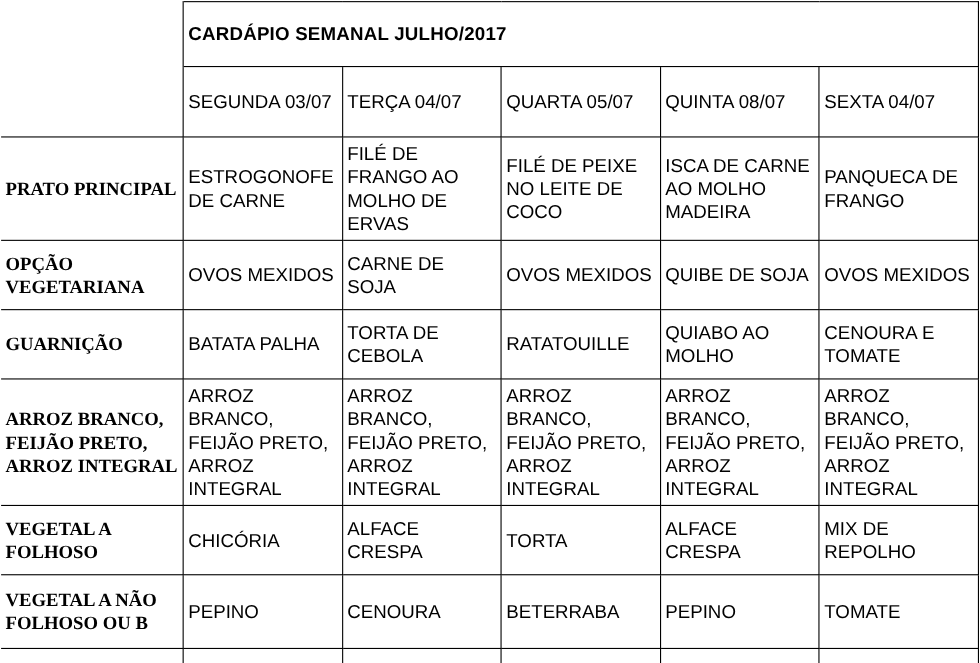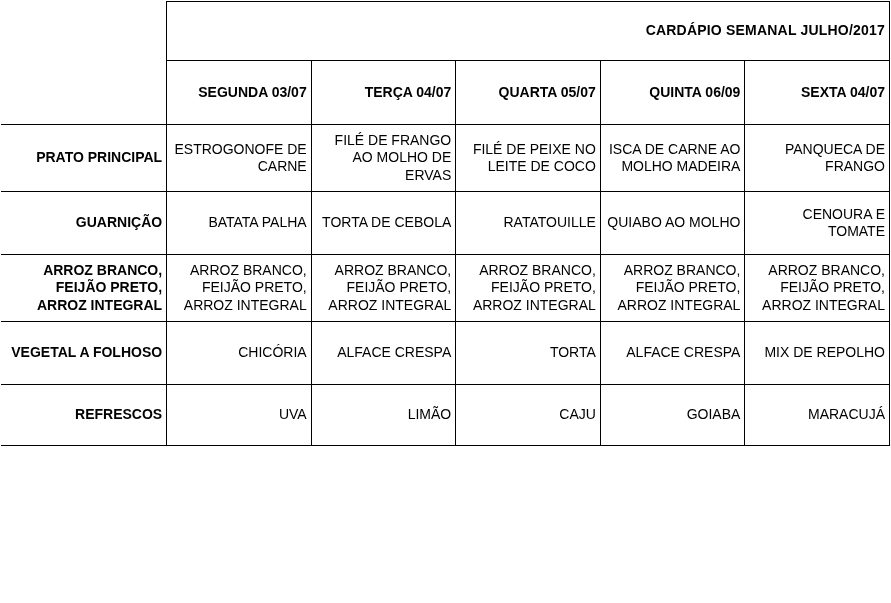--- a/index.html
+++ b/index.html
@@ -16,54 +16,55 @@
   }
   #menu-table {
     border-collapse: collapse;
     table-layout: fixed;
     width: 889px;
     margin-left: 1px;
     margin-top: 1px;
   }
   #menu-table td {
     border: 1px solid #000000;
-    text-align: right;
+    text-align: left;
     vertical-align: middle;
-    font-size: 14px;
+    font-size: 17px;
     line-height: 1.25;
     padding: 4px 4px;
     word-wrap: break-word;
   }
   .title-cell {
     font-weight: bold;
     font-size: 13.5px;
     height: 50px;
     letter-spacing: 0.2px;
   }
   .corner-cell {
     border-left: none !important;
     border-top: none !important;
   }
   .title-row-left {
     border-left: none !important;
     border-top: none !important;
     border-bottom: none !important;
   }
   .day-header {
-    font-weight: bold;
+    font-weight: normal;
     font-size: 13px;
     height: 55px;
   }
   .row-label {
     font-weight: bold;
     font-size: 12.5px;
     text-align: left;
     padding-left: 6px;
     padding-right: 4px;
     border-left: none !important;
+    font-family: Liberation Serif, serif;
   }
   .row-label-compact {
     line-height: 1.2;
   }
   .body-cell {
     font-size: 12.5px;
   }
   tr.r-main td { height: 58px; }
   tr.r-veg td { height: 54px; }
   tr.r-guar td { height: 54px; }
@@ -93,33 +94,41 @@
       <tr>
     <td class="title-row-left"></td>
     <td class="title-cell" colspan="5">CARDÁPIO SEMANAL JULHO/2017</td>
   </tr>
 
   <tr>
     <td class="corner-cell"></td>
     <td class="day-header">SEGUNDA  03/07</td>
     <td class="day-header">TERÇA 04/07</td>
     <td class="day-header">QUARTA 05/07</td>
-    <td class="day-header">QUINTA 06/09</td>
+    <td class="day-header">QUINTA 08/07</td>
     <td class="day-header">SEXTA 04/07</td>
   </tr>
 
   <tr class="r-main">
     <td class="row-label">PRATO PRINCIPAL</td>
     <td class="body-cell">ESTROGONOFE DE CARNE</td>
     <td class="body-cell">FILÉ DE FRANGO AO MOLHO DE ERVAS</td>
     <td class="body-cell">FILÉ DE PEIXE NO LEITE DE COCO</td>
     <td class="body-cell">ISCA DE CARNE AO MOLHO MADEIRA</td>
     <td class="body-cell">PANQUECA DE FRANGO</td>
   </tr>
 
+  <tr class="r-veg">
+    <td class="row-label">OPÇÃO VEGETARIANA</td>
+    <td class="body-cell">OVOS MEXIDOS</td>
+    <td class="body-cell">CARNE DE SOJA</td>
+    <td class="body-cell">OVOS MEXIDOS</td>
+    <td class="body-cell">QUIBE DE SOJA</td>
+    <td class="body-cell">OVOS MEXIDOS</td>
+  </tr>
 
   <tr class="r-guar">
     <td class="row-label">GUARNIÇÃO</td>
     <td class="body-cell">BATATA PALHA</td>
     <td class="body-cell">TORTA DE CEBOLA</td>
     <td class="body-cell">RATATOUILLE</td>
     <td class="body-cell">QUIABO AO MOLHO</td>
     <td class="body-cell">CENOURA E TOMATE</td>
   </tr>
 
@@ -134,20 +143,28 @@
 
   <tr class="r-folhoso">
     <td class="row-label">VEGETAL A FOLHOSO</td>
     <td class="body-cell">CHICÓRIA</td>
     <td class="body-cell">ALFACE CRESPA</td>
     <td class="body-cell">TORTA</td>
     <td class="body-cell">ALFACE CRESPA</td>
     <td class="body-cell">MIX DE REPOLHO</td>
   </tr>
 
+  <tr class="r-naofolhoso">
+    <td class="row-label row-label-compact">VEGETAL A NÃO FOLHOSO OU B</td>
+    <td class="body-cell">PEPINO</td>
+    <td class="body-cell">CENOURA</td>
+    <td class="body-cell">BETERRABA</td>
+    <td class="body-cell">PEPINO</td>
+    <td class="body-cell">TOMATE</td>
+  </tr>
 
 
   <tr class="r-refresco">
     <td class="row-label notop">REFRESCOS</td>
     <td class="body-cell">UVA</td>
     <td class="body-cell">LIMÃO</td>
     <td class="body-cell">CAJU</td>
     <td class="body-cell">GOIABA</td>
     <td class="body-cell">MARACUJÁ</td>
   </tr>

